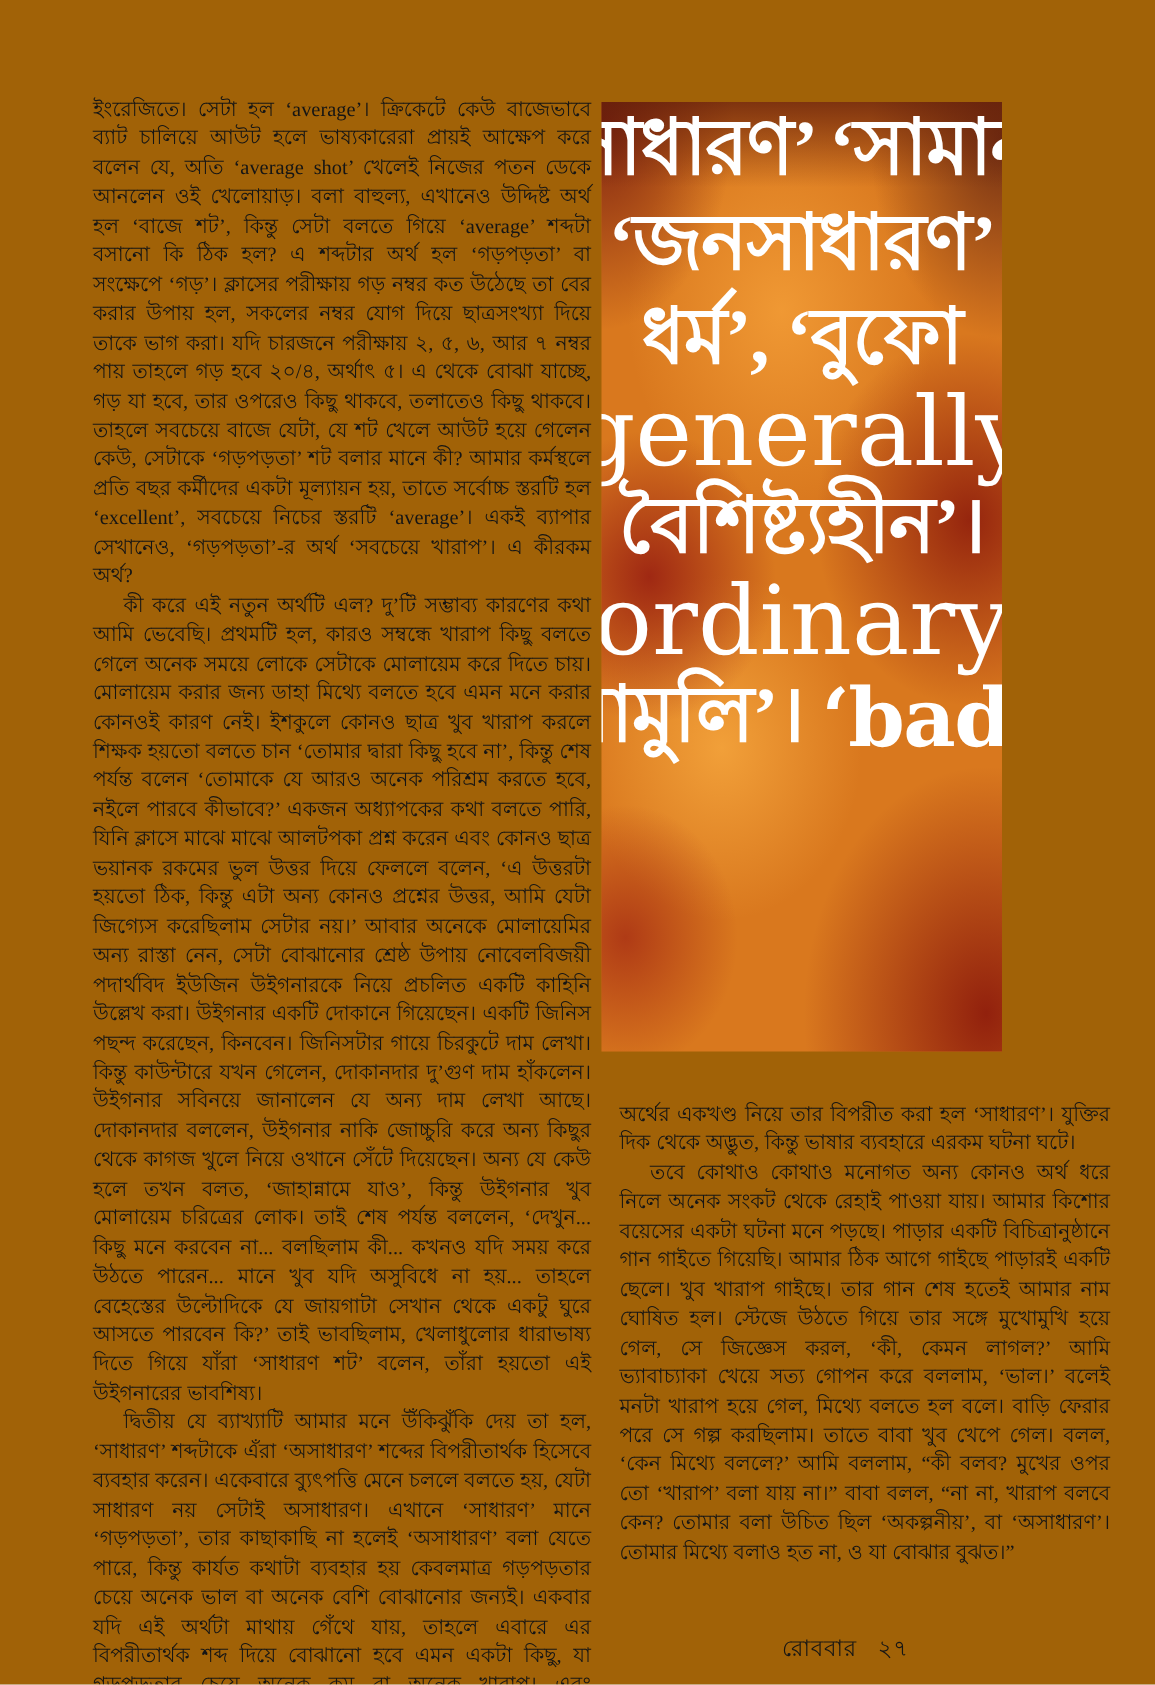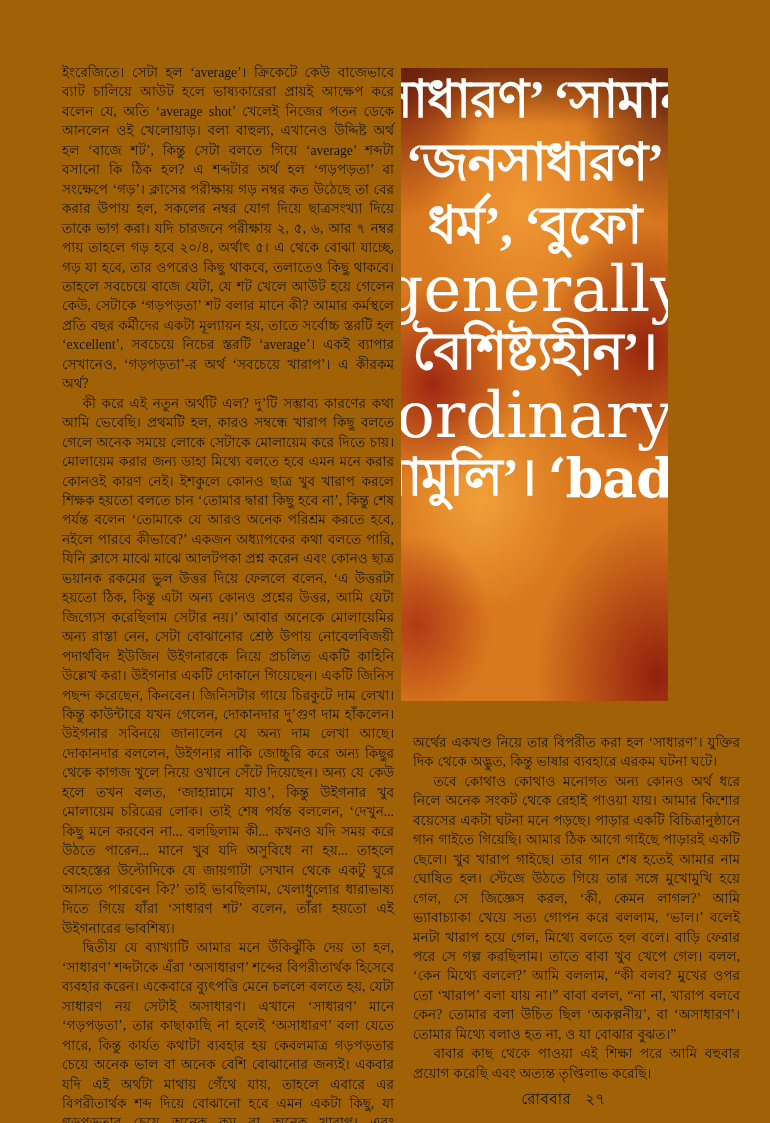--- a/index.html
+++ b/index.html
@@ -66,20 +66,19 @@
     <div class="g-row en">‘ordinary’</div>
     <div class="g-row">
       <span class="seg">মামুলি’।</span>
       <span class="seg bad">‘bad’</span>
     </div>
   </div>
 
   <div class="col col-right">
     <p>অর্থের একখণ্ড নিয়ে তার বিপরীত করা হল ‘সাধারণ’। যুক্তির দিক থেকে অদ্ভুত, কিন্তু ভাষার ব্যবহারে এরকম ঘটনা ঘটে।</p>
     <p class="indent">তবে কোথাও কোথাও মনোগত অন্য কোনও অর্থ ধরে নিলে অনেক সংকট থেকে রেহাই পাওয়া যায়। আমার কিশোর বয়েসের একটা ঘটনা মনে পড়ছে। পাড়ার একটি বিচিত্রানুষ্ঠানে গান গাইতে গিয়েছি। আমার ঠিক আগে গাইছে পাড়ারই একটি ছেলে। খুব খারাপ গাইছে। তার গান শেষ হতেই আমার নাম ঘোষিত হল। স্টেজে উঠতে গিয়ে তার সঙ্গে মুখোমুখি হয়ে গেল, সে জিজ্ঞেস করল, ‘কী, কেমন লাগল?’ আমি ভ্যাবাচ্যাকা খেয়ে সত্য গোপন করে বললাম, ‘ভাল।’ বলেই মনটা খারাপ হয়ে গেল, মিথ্যে বলতে হল বলে। বাড়ি ফেরার পরে সে গল্প করছিলাম। তাতে বাবা খুব খেপে গেল। বলল, ‘কেন মিথ্যে বললে?’ আমি বললাম, “কী বলব? মুখের ওপর তো ‘খারাপ’ বলা যায় না।” বাবা বলল, “না না, খারাপ বলবে কেন? তোমার বলা উচিত ছিল ‘অকল্পনীয়’, বা ‘অসাধারণ’। তোমার মিথ্যে বলাও হত না, ও যা বোঝার বুঝত।”</p>
-    <p class="indent">বাবার কাছ থেকে পাওয়া এই শিক্ষা পরে আমি বহুবার প্রয়োগ করেছি এবং অত্যন্ত তৃপ্তিলাভ করেছি।</p>
   </div>
 
   <div class="footer">
     <span class="mag">রোববার</span><span>২৭</span>
   </div>
 
 </div>
 
 </body></html>

